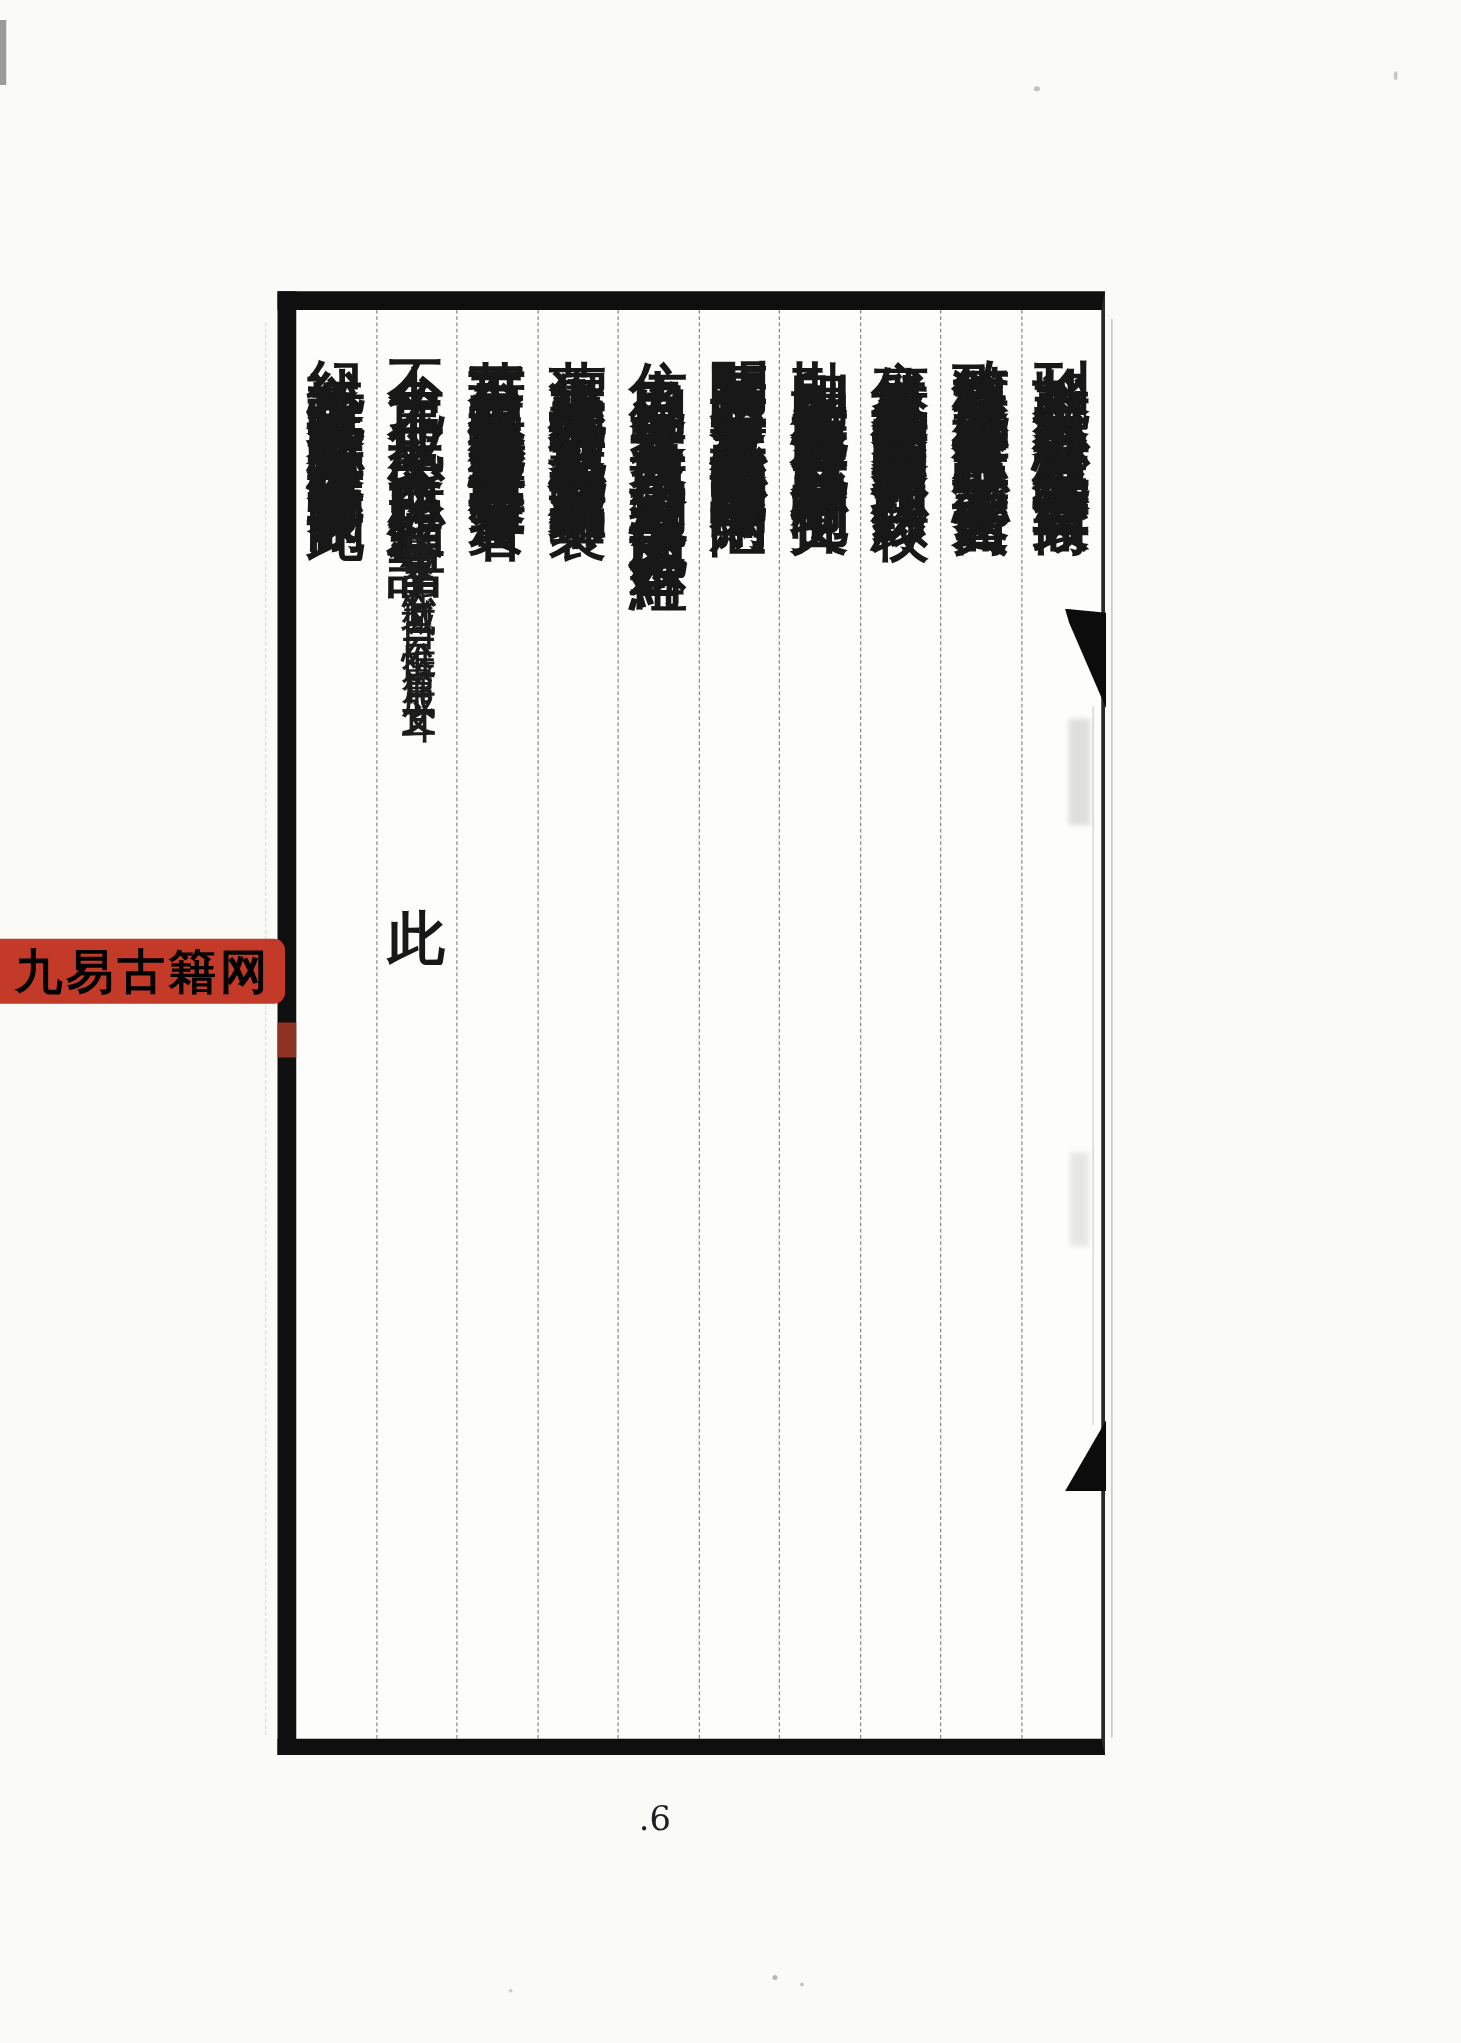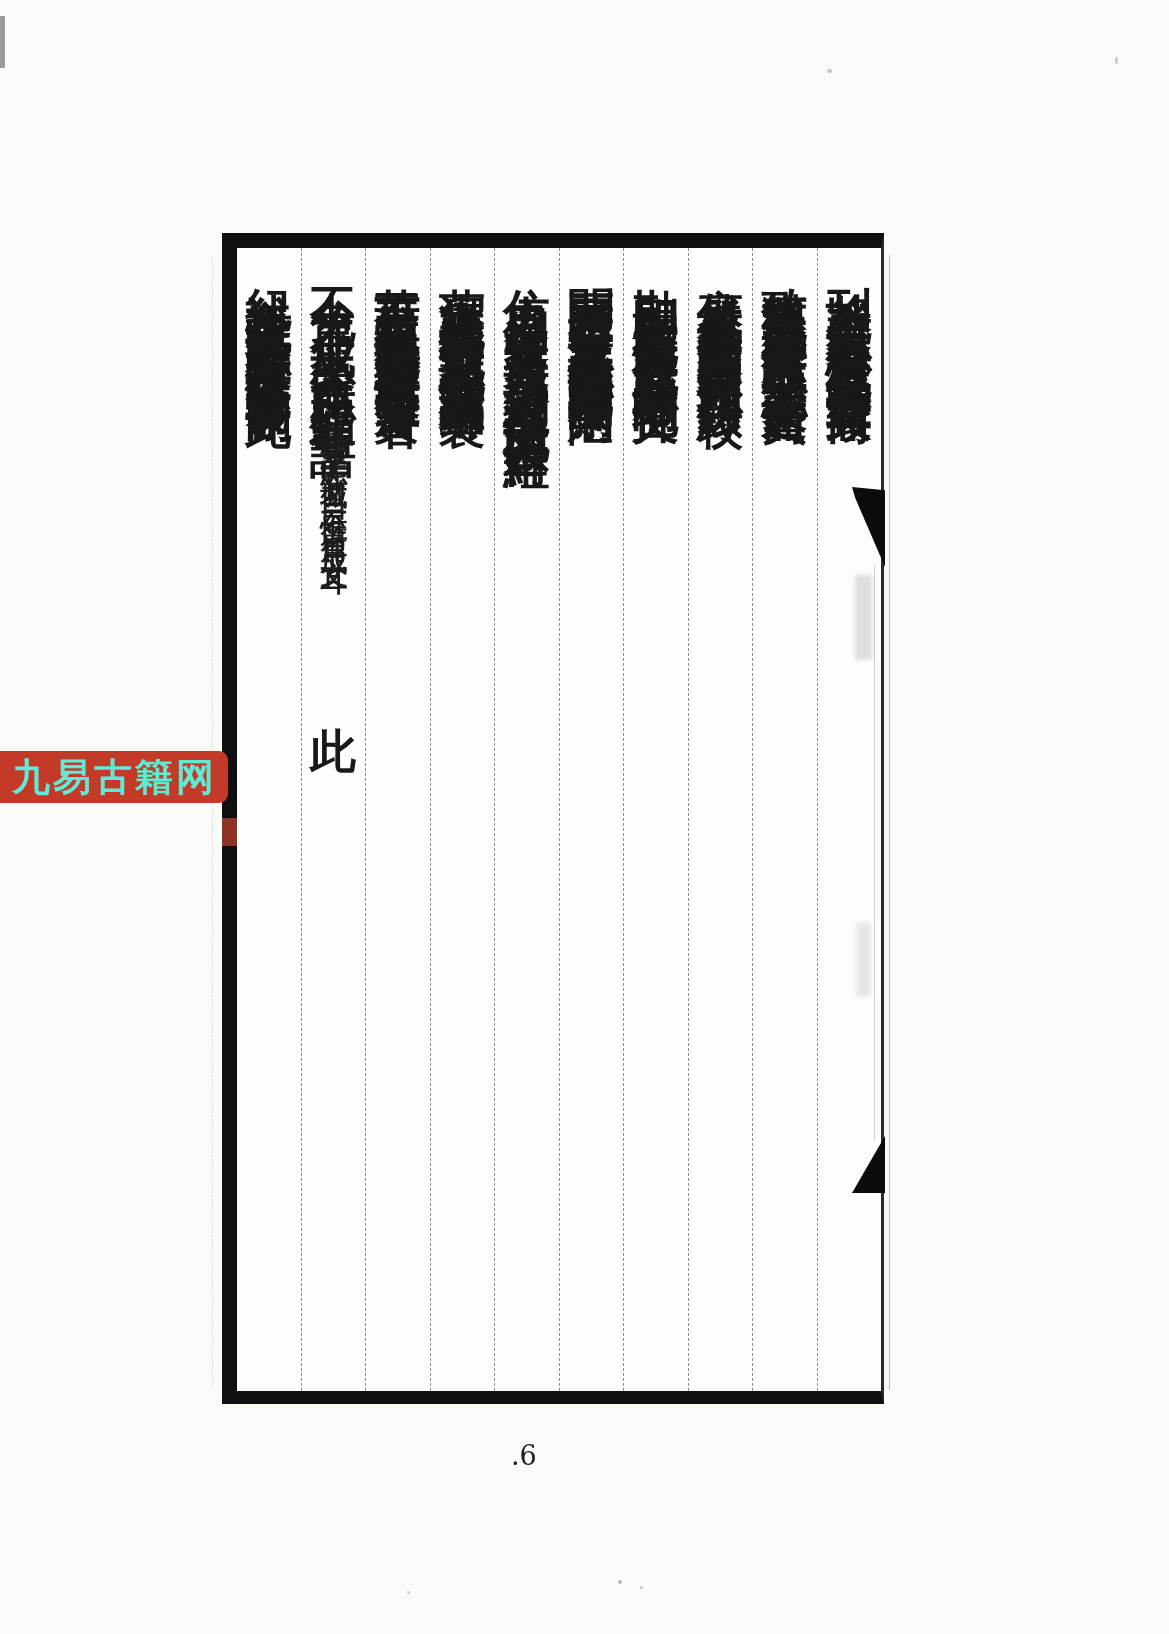--- a/index.html
+++ b/index.html
@@ -43,21 +43,21 @@
   .fold-rule{position:absolute;left:874px;top:565px;width:1px;height:575px;background:#cfcfcf;}
   .left-rule{position:absolute;left:212px;top:258px;width:0;height:1130px;border-left:1px dashed #dcdcda;}
   .smudge-a{position:absolute;left:855px;top:575px;width:17px;height:85px;background:#8f8f8f;opacity:.28;filter:blur(2px);}
   .smudge-b{position:absolute;left:856px;top:922px;width:15px;height:75px;background:#9a9a9a;opacity:.22;filter:blur(2px);}
   .red-remnant{position:absolute;left:222px;top:818px;width:15px;height:28px;background:#a53a28;opacity:.85;}
   .edge-mark{position:absolute;left:0;top:16px;width:5px;height:52px;background:#4a4a4a;opacity:.55;}
   
   .watermark{
     position:absolute;left:0;top:751px;width:228px;height:52px;
     background:#c43a28;border-radius:0 9px 9px 0;
-    color:#5eead4;font-family:"Liberation Sans",sans-serif;font-weight:bold;
+    color:#000000;font-family:"Liberation Sans",sans-serif;font-weight:bold;
     font-size:38px;letter-spacing:3px;
     display:flex;align-items:center;padding-left:12px;box-sizing:border-box;
   }
   
   .pagenum{position:absolute;left:511px;top:1440px;font-size:27px;color:#1d1d1d;
     font-family:"DejaVu Serif","Liberation Serif",serif;}
   
   .speck{position:absolute;border-radius:50%;background:#8a8a8a;}
   .sp1{left:827px;top:69px;width:5px;height:4px;opacity:.5;}
   .sp2{left:1115px;top:57px;width:3px;height:7px;opacity:.45;}

